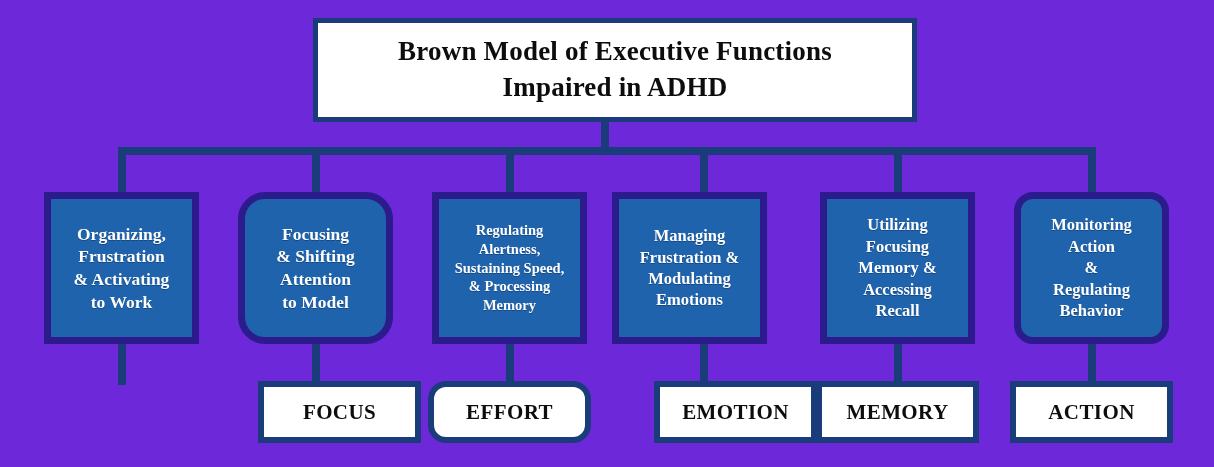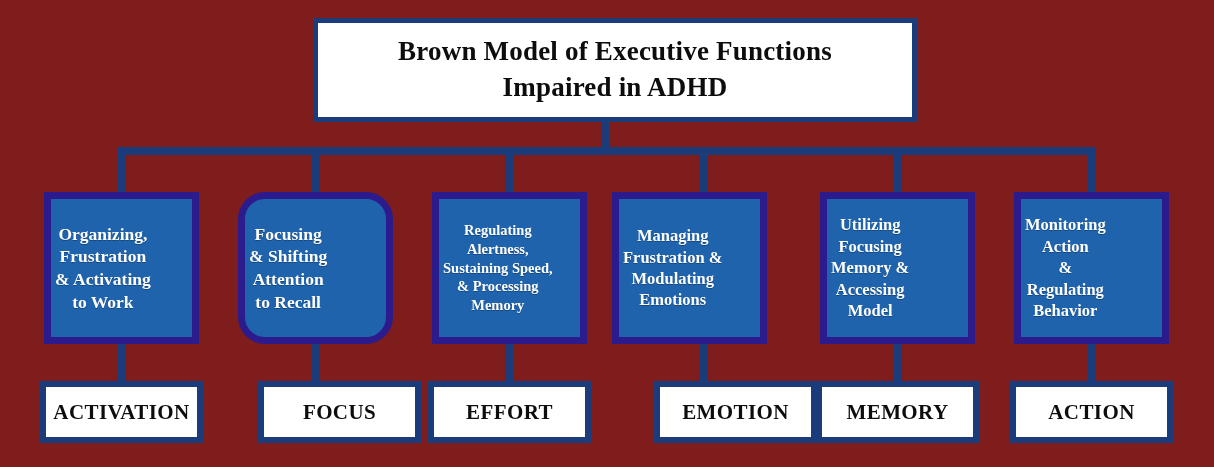--- a/index.html
+++ b/index.html
@@ -9,21 +9,21 @@
     background: #ffffff;
   }
   body {
     font-family: "Liberation Serif", "DejaVu Serif", serif;
   }
 
   #diagram {
     position: relative;
     width: 1214px;
     height: 467px;
-    background: #7f1d1d;
+    background: #6d28d9;
     overflow: hidden;
   }
 
   
   .title-box {
     position: absolute;
     left: 313px;
     top: 18px;
     width: 604px;
     height: 104px;
@@ -57,21 +57,21 @@
   .fn-box {
     position: absolute;
     top: 192px;
     width: 155px;
     height: 152px;
     box-sizing: border-box;
     background: #1f63ad;
     border: 7px solid #2b1b8c;
     display: flex;
     align-items: center;
-    justify-content: flex-start;
+    justify-content: center;
     text-align: center;
   }
   .fn-text {
     color: #ffffff;
     font-weight: bold;
     line-height: 1.30;
     padding: 0 4px;
     text-shadow: 0 1px 0 rgba(0,0,0,0.28);
   }
   .fn-text .ln { display: block; }
@@ -137,21 +137,21 @@
       <span class="ln">&amp; Activating</span>
       <span class="ln">to Work</span>
     </div>
   </div>
 
   <div class="fn-box size-lg" style="left:238px;border-radius:27px;">
     <div class="fn-text">
       <span class="ln">Focusing</span>
       <span class="ln">&amp; Shifting</span>
       <span class="ln">Attention</span>
-      <span class="ln">to Recall</span>
+      <span class="ln">to Model</span>
     </div>
   </div>
 
   <div class="fn-box size-sm" style="left:432px;">
     <div class="fn-text">
       <span class="ln">Regulating</span>
       <span class="ln">Alertness,</span>
       <span class="ln">Sustaining Speed,</span>
       <span class="ln">&amp; Processing</span>
       <span class="ln">Memory</span>
@@ -166,41 +166,38 @@
       <span class="ln">Emotions</span>
     </div>
   </div>
 
   <div class="fn-box size-md" style="left:820px;">
     <div class="fn-text">
       <span class="ln">Utilizing</span>
       <span class="ln">Focusing</span>
       <span class="ln">Memory &amp;</span>
       <span class="ln">Accessing</span>
-      <span class="ln">Model</span>
-    </div>
-  </div>
-
-  <div class="fn-box size-md" style="left:1014px;">
+      <span class="ln">Recall</span>
+    </div>
+  </div>
+
+  <div class="fn-box size-md" style="left:1014px;border-radius:19px;">
     <div class="fn-text">
       <span class="ln">Monitoring</span>
       <span class="ln">Action</span>
       <span class="ln">&amp;</span>
       <span class="ln">Regulating</span>
       <span class="ln">Behavior</span>
     </div>
   </div>
 
-  <div class="label-box" style="left:40px;">
-    <span class="label-text">ACTIVATION</span>
-  </div>
   <div class="label-box" style="left:234px;margin-left:24px;">
     <span class="label-text">FOCUS</span>
   </div>
-  <div class="label-box" style="left:428px;">
+  <div class="label-box" style="left:428px;border-radius:18px;">
     <span class="label-text">EFFORT</span>
   </div>
   <div class="label-box" style="left:622px;margin-left:32px;">
     <span class="label-text">EMOTION</span>
   </div>
   <div class="label-box" style="left:816px;">
     <span class="label-text">MEMORY</span>
   </div>
   <div class="label-box" style="left:1010px;">
     <span class="label-text">ACTION</span>

